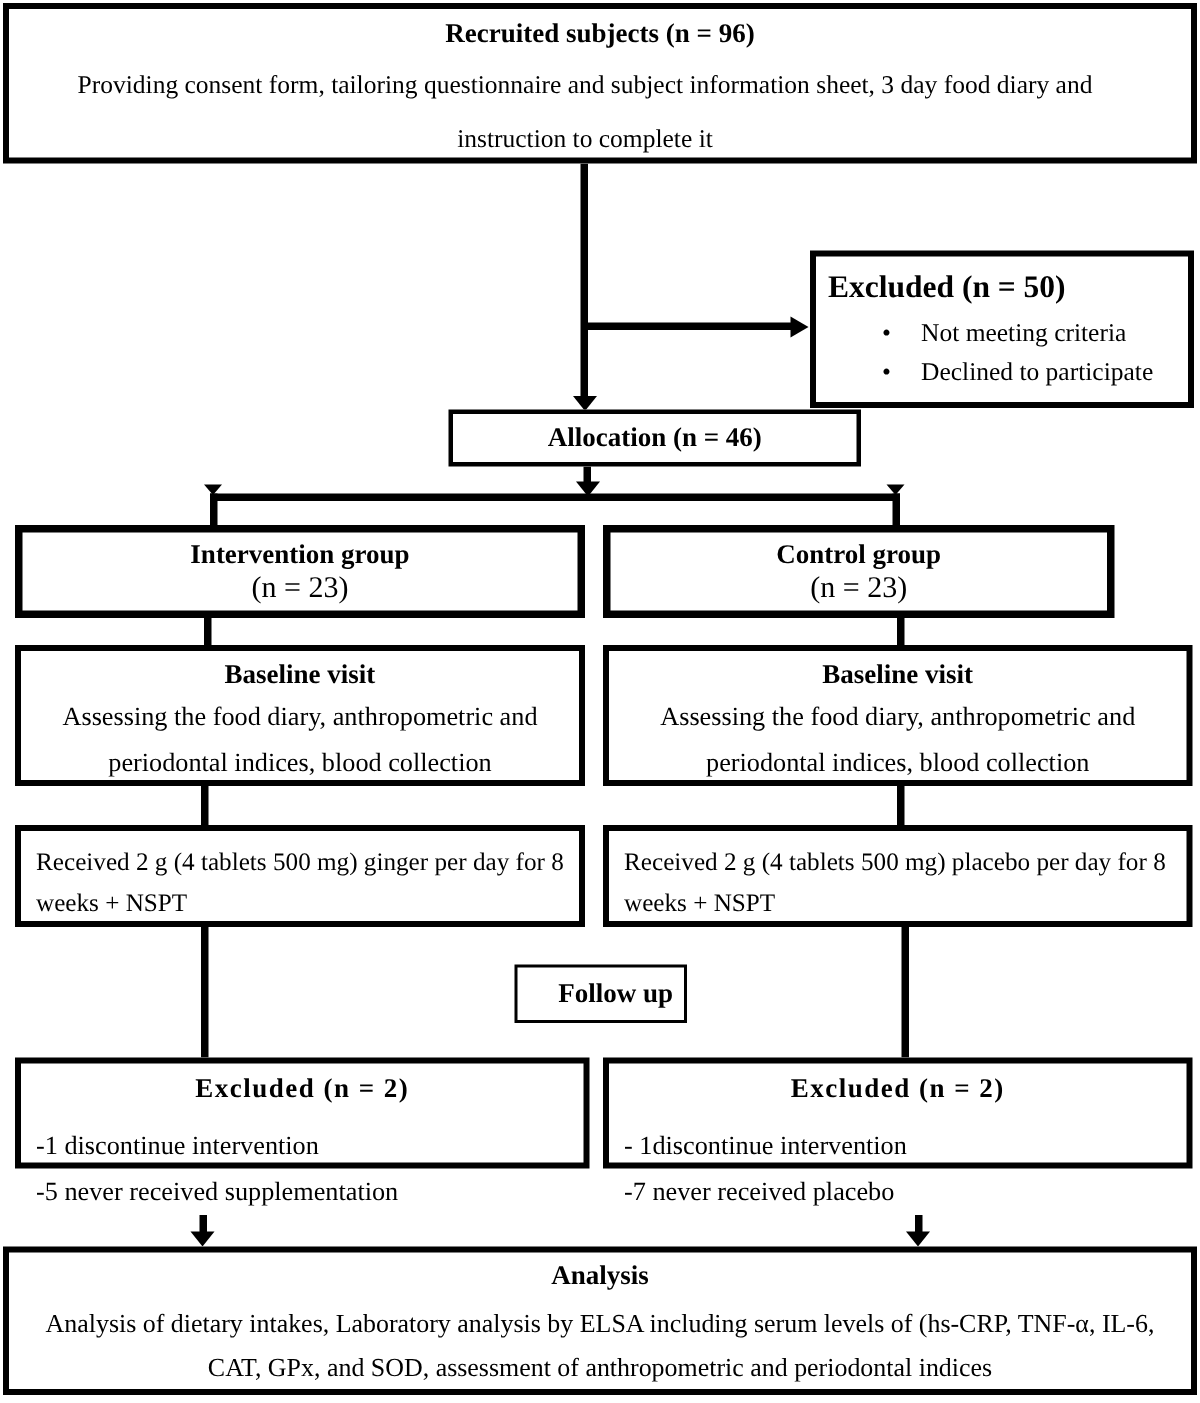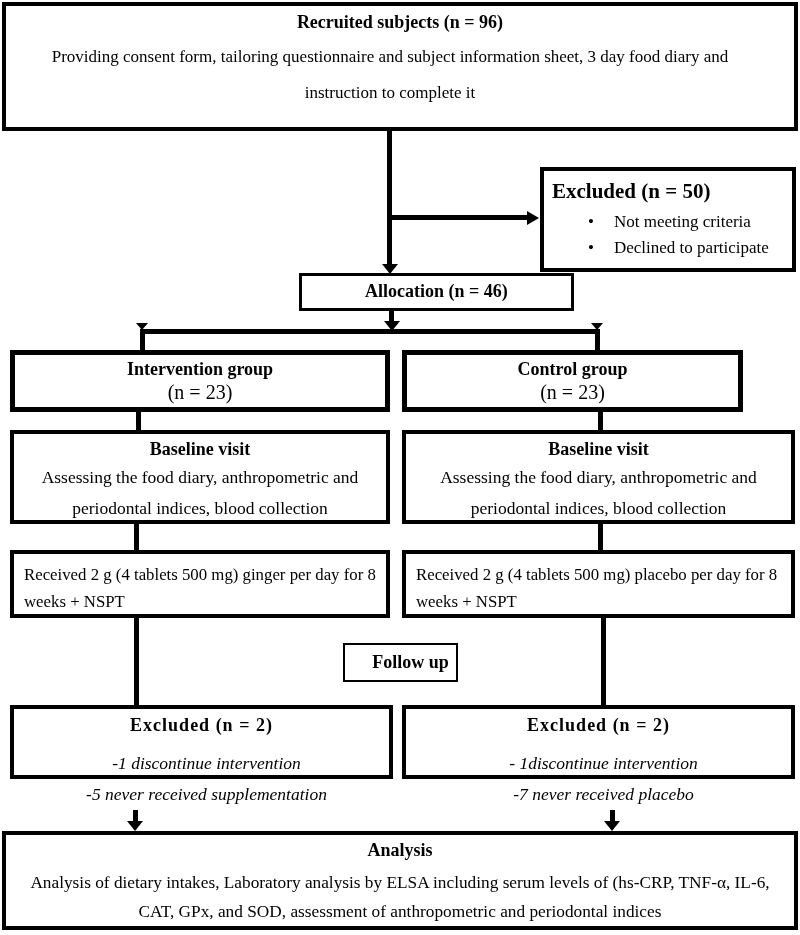--- a/index.html
+++ b/index.html
@@ -17,21 +17,21 @@
     border:4px solid #000;
     background:#fff;
     text-align:center;
   }
   .line{position:absolute;background:#000;}
   .arrow-down{position:absolute;width:0;height:0;border-left:8px solid transparent;border-right:8px solid transparent;border-top:10px solid #000;}
   .arrow-right{position:absolute;width:0;height:0;border-top:7px solid transparent;border-bottom:7px solid transparent;border-left:12px solid #000;}
   .bold{font-weight:bold;}
 
   
-  .b-recruited{left:2px;top:2px;width:796px;height:129px;font-size:17px;}
+  .b-recruited{left:2px;top:2px;width:796px;height:107px;font-size:17px;}
   .b-recruited .title{font-size:18px;padding-top:6px;}
   .b-recruited .body{padding:6px 40px 0 20px;line-height:2.1;}
 
   .b-excluded50{left:540px;top:167px;width:256px;height:105px;text-align:left;font-size:17px;}
   .b-excluded50 .title{font-size:21px;padding:8px 0 4px 8px;}
   .b-excluded50 .bullet-row{padding:4px 0 2px 44px;}
   .b-excluded50 .bullet-glyph{display:inline-block;width:26px;}
 
   .b-allocation{left:255px;top:273px;width:275px;height:38px;border-width:3px;font-size:18px;line-height:31px;margin-left:44px;}
 
@@ -51,21 +51,21 @@
   .b-received-left{left:10px;width:380px;}
   .b-received-right{left:402px;width:393px;}
   .b-received .body{padding:8px 4px 0 10px;line-height:1.6;}
 
   .b-followup{left:343px;top:643px;width:115px;height:39px;border-width:2px;font-size:18px;line-height:34px;padding-left:20px;}
 
   .b-excluded2{top:705px;height:74px;font-size:17.5px;}
   .b-excluded2-left{left:10px;width:383px;}
   .b-excluded2-right{left:402px;width:393px;}
   .b-excluded2 .title{font-size:18px;padding-top:6px;letter-spacing:1px;}
-  .b-excluded2 .lines{text-align:center;padding:12px 0 0 10px;line-height:1.75;font-style:italic;}
+  .b-excluded2 .lines{text-align:left;padding:12px 0 0 10px;line-height:1.75;}
 
   .b-analysis{left:2px;top:831px;width:796px;height:99px;font-size:17.3px;}
   .b-analysis .title{font-size:18px;padding-top:5px;}
   .b-analysis .body{text-align:center;padding:8px 12px 11px 12px;line-height:1.65;}
 </style>
 </head>
 <body>
 
 <div id="figure">
 

